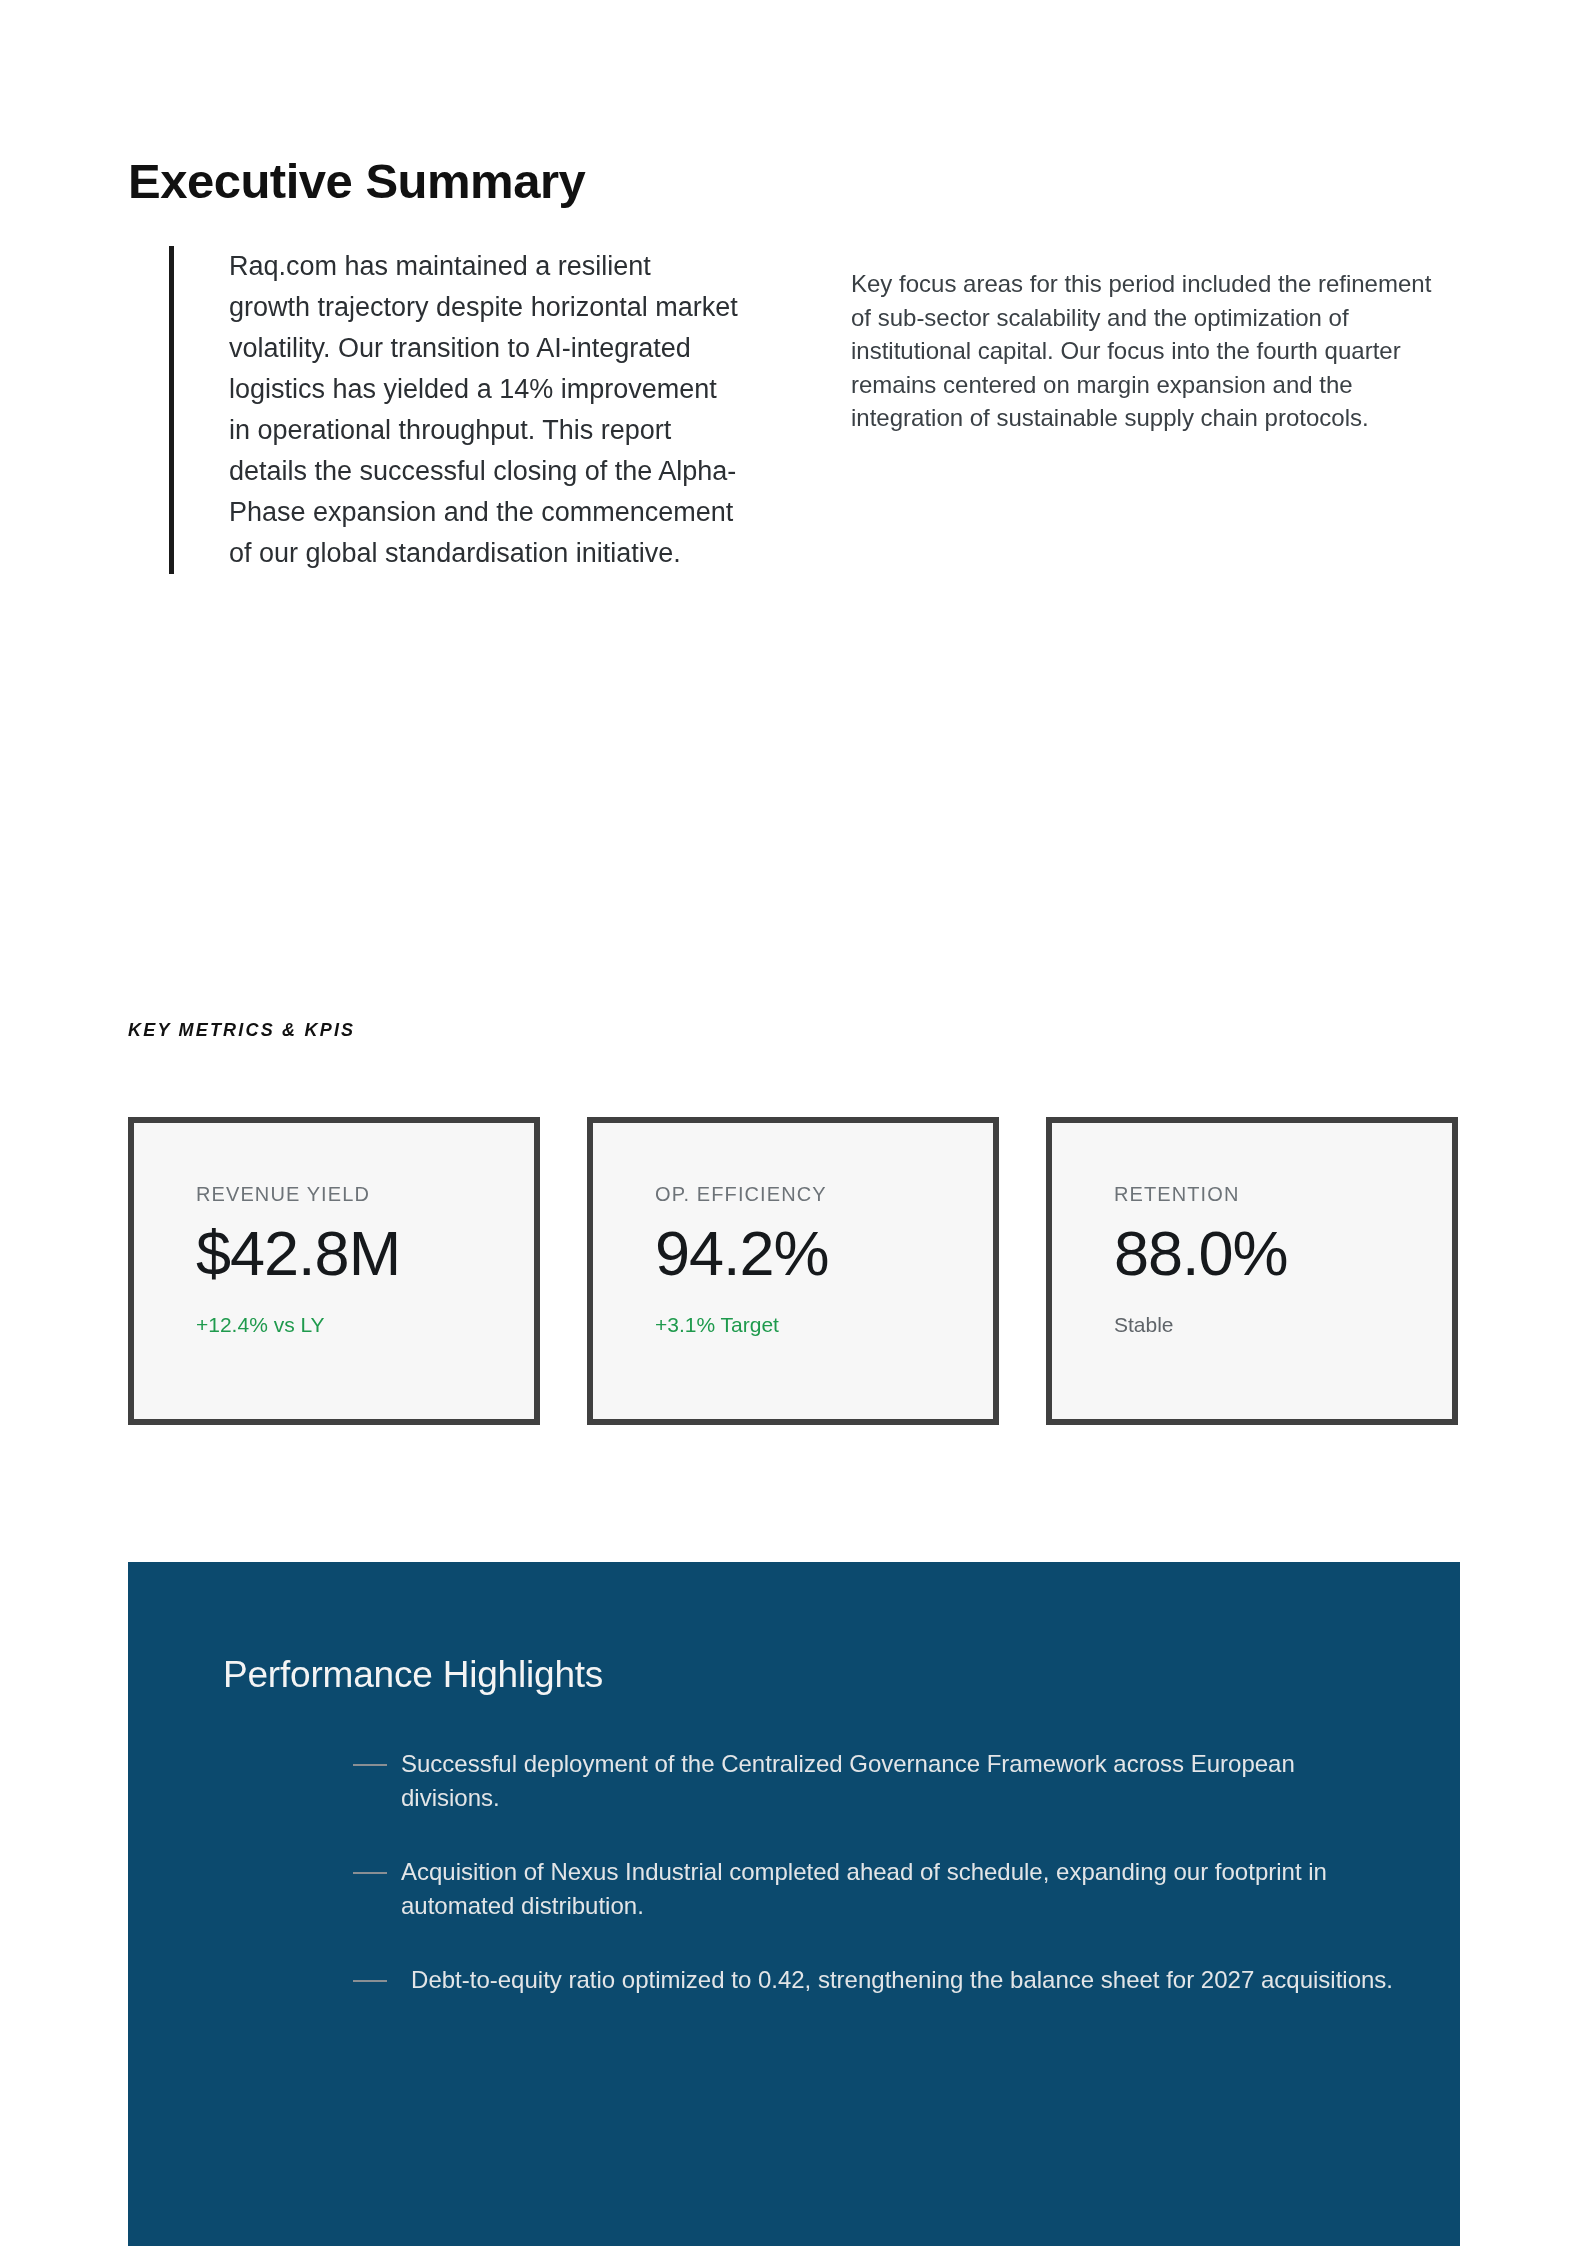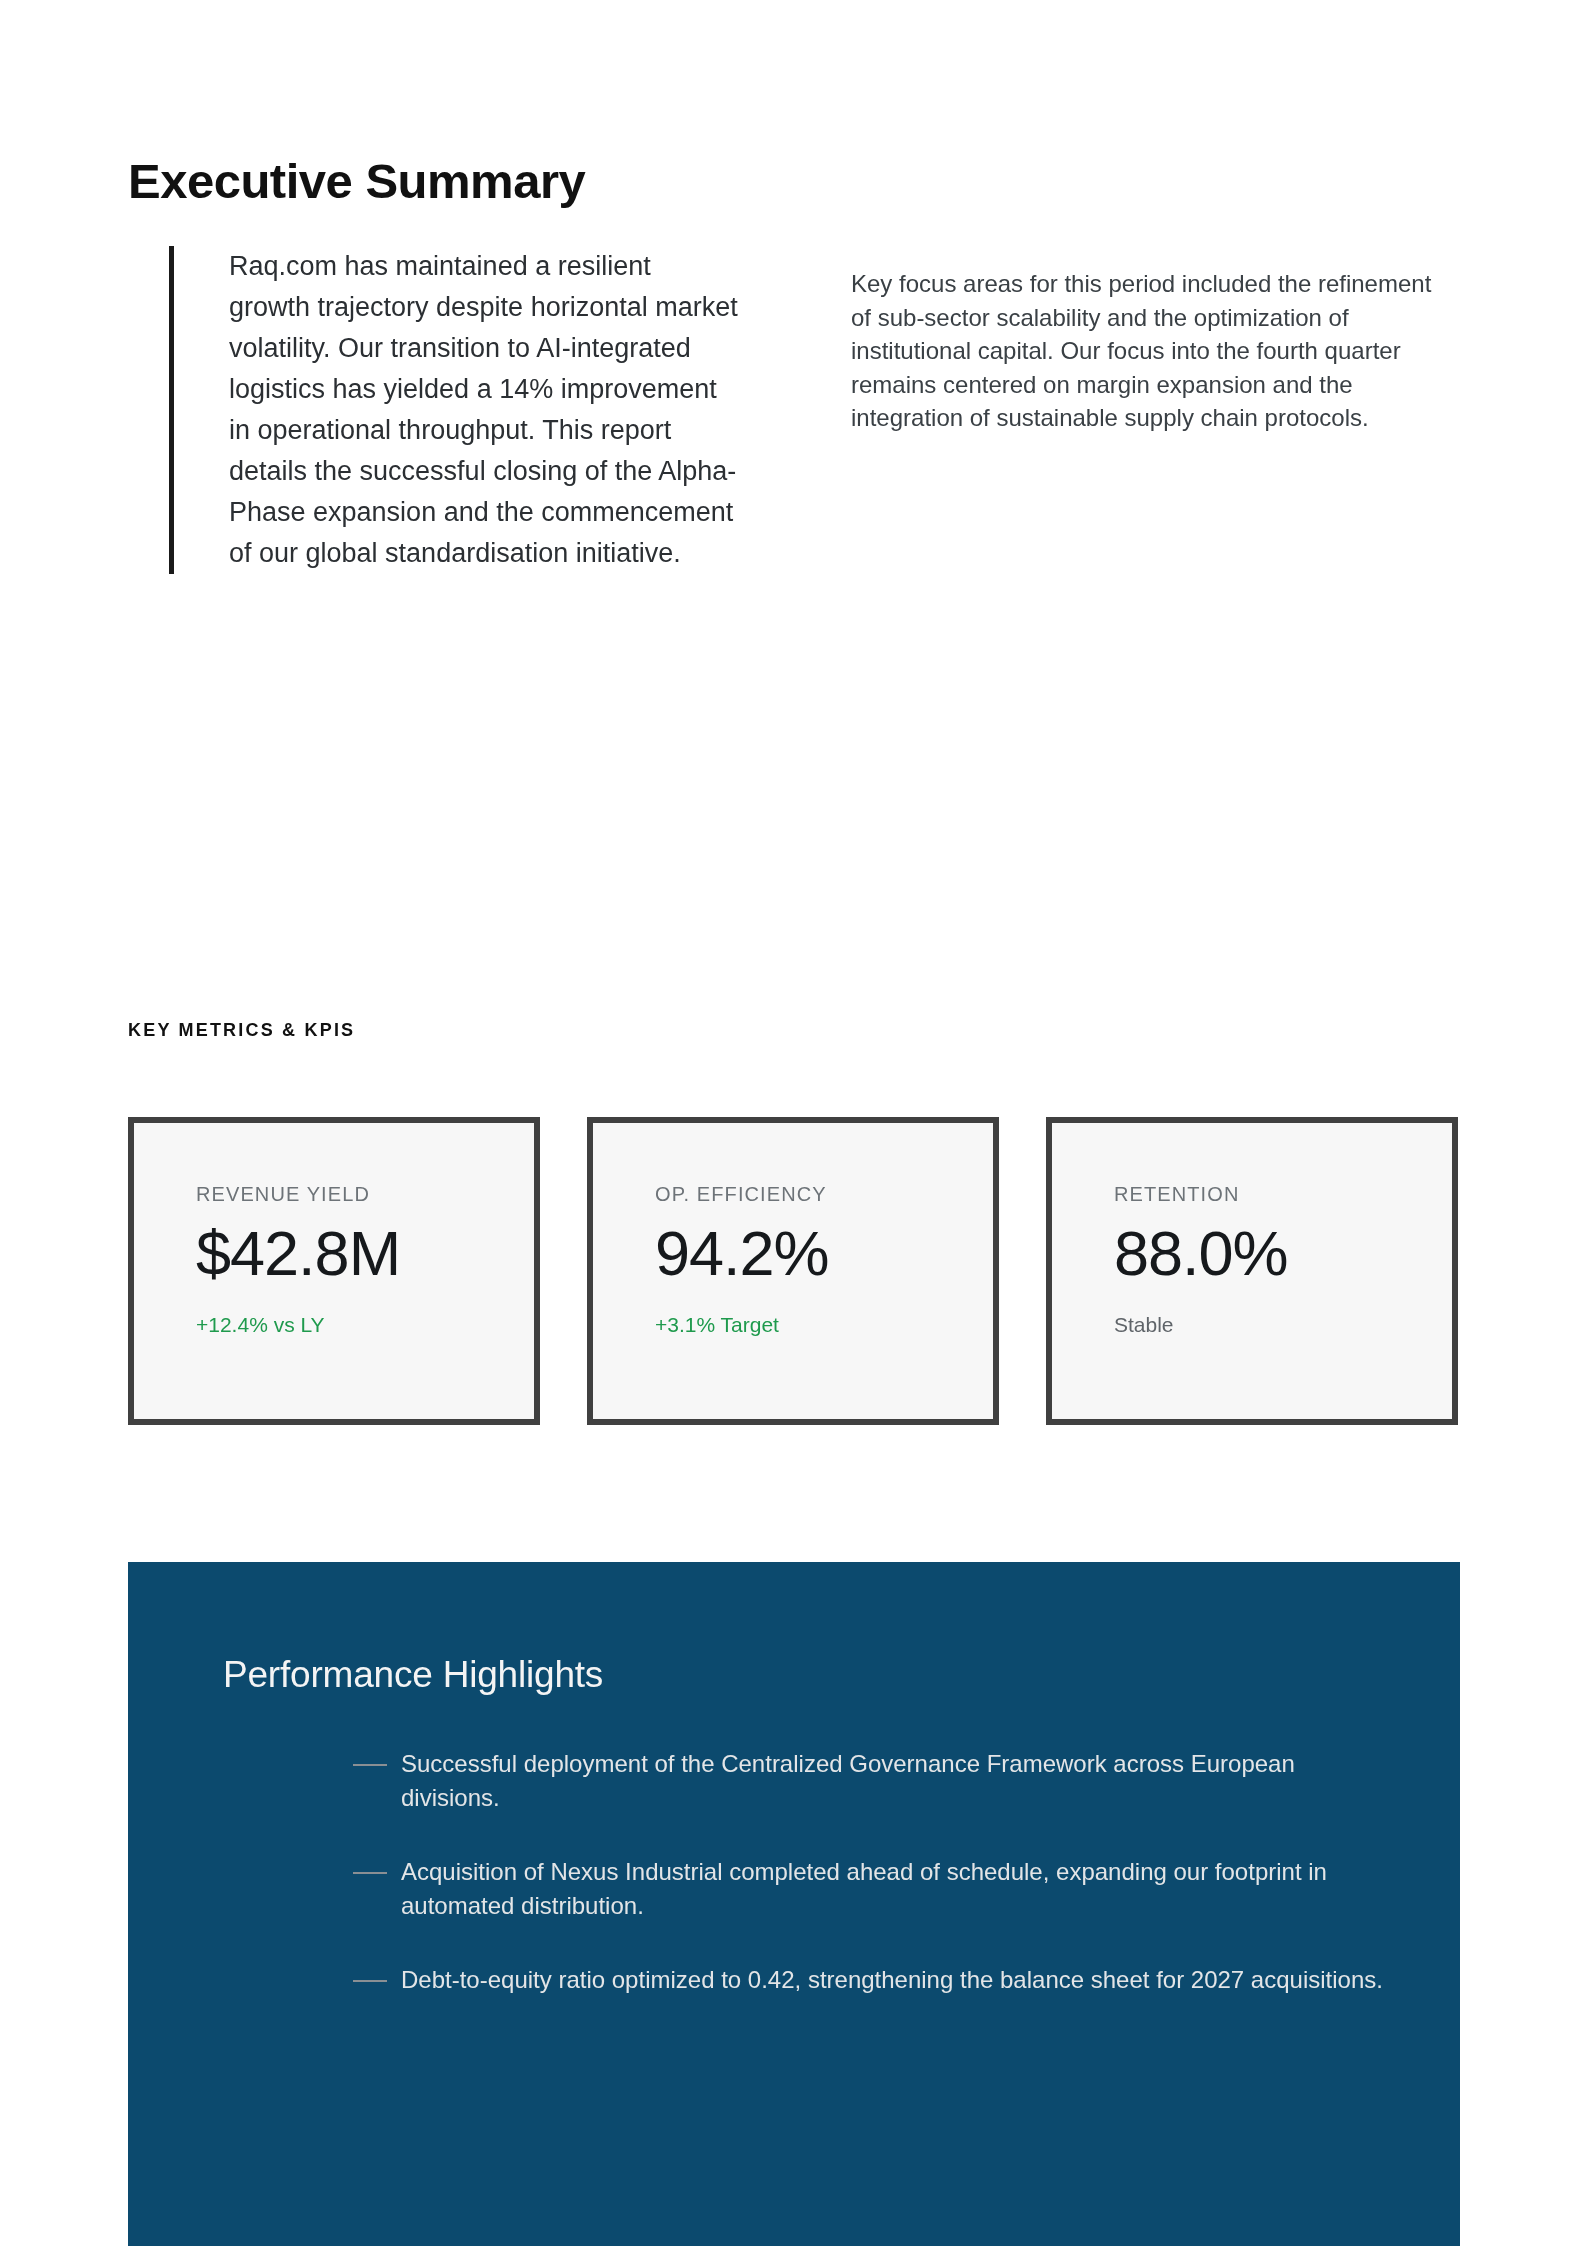--- a/index.html
+++ b/index.html
@@ -70,20 +70,21 @@
   
   .section-label {
     position: absolute;
     left: 128px;
     top: 1020px;
     font-size: 18px;
     font-weight: bold;
     letter-spacing: 2.2px;
     color: #111111;
     text-transform: uppercase;
+    font-style: italic;
   }
 
   
   .kpi-row {
     position: absolute;
     left: 128px;
     top: 1117px;
     width: 1332px;
     display: flex;
     gap: 47px;
@@ -136,20 +137,21 @@
   }
   .panel-list {
     position: absolute;
     left: 225px;
     top: 185px;
     width: 1040px;
   }
   .panel-item {
     display: flex;
     margin-bottom: 40px;
+    justify-content: space-between;
   }
   .panel-dash {
     width: 48px;
     flex: 0 0 48px;
     padding-top: 17px;
   }
   .panel-dash span {
     display: block;
     width: 34px;
     height: 2px;

